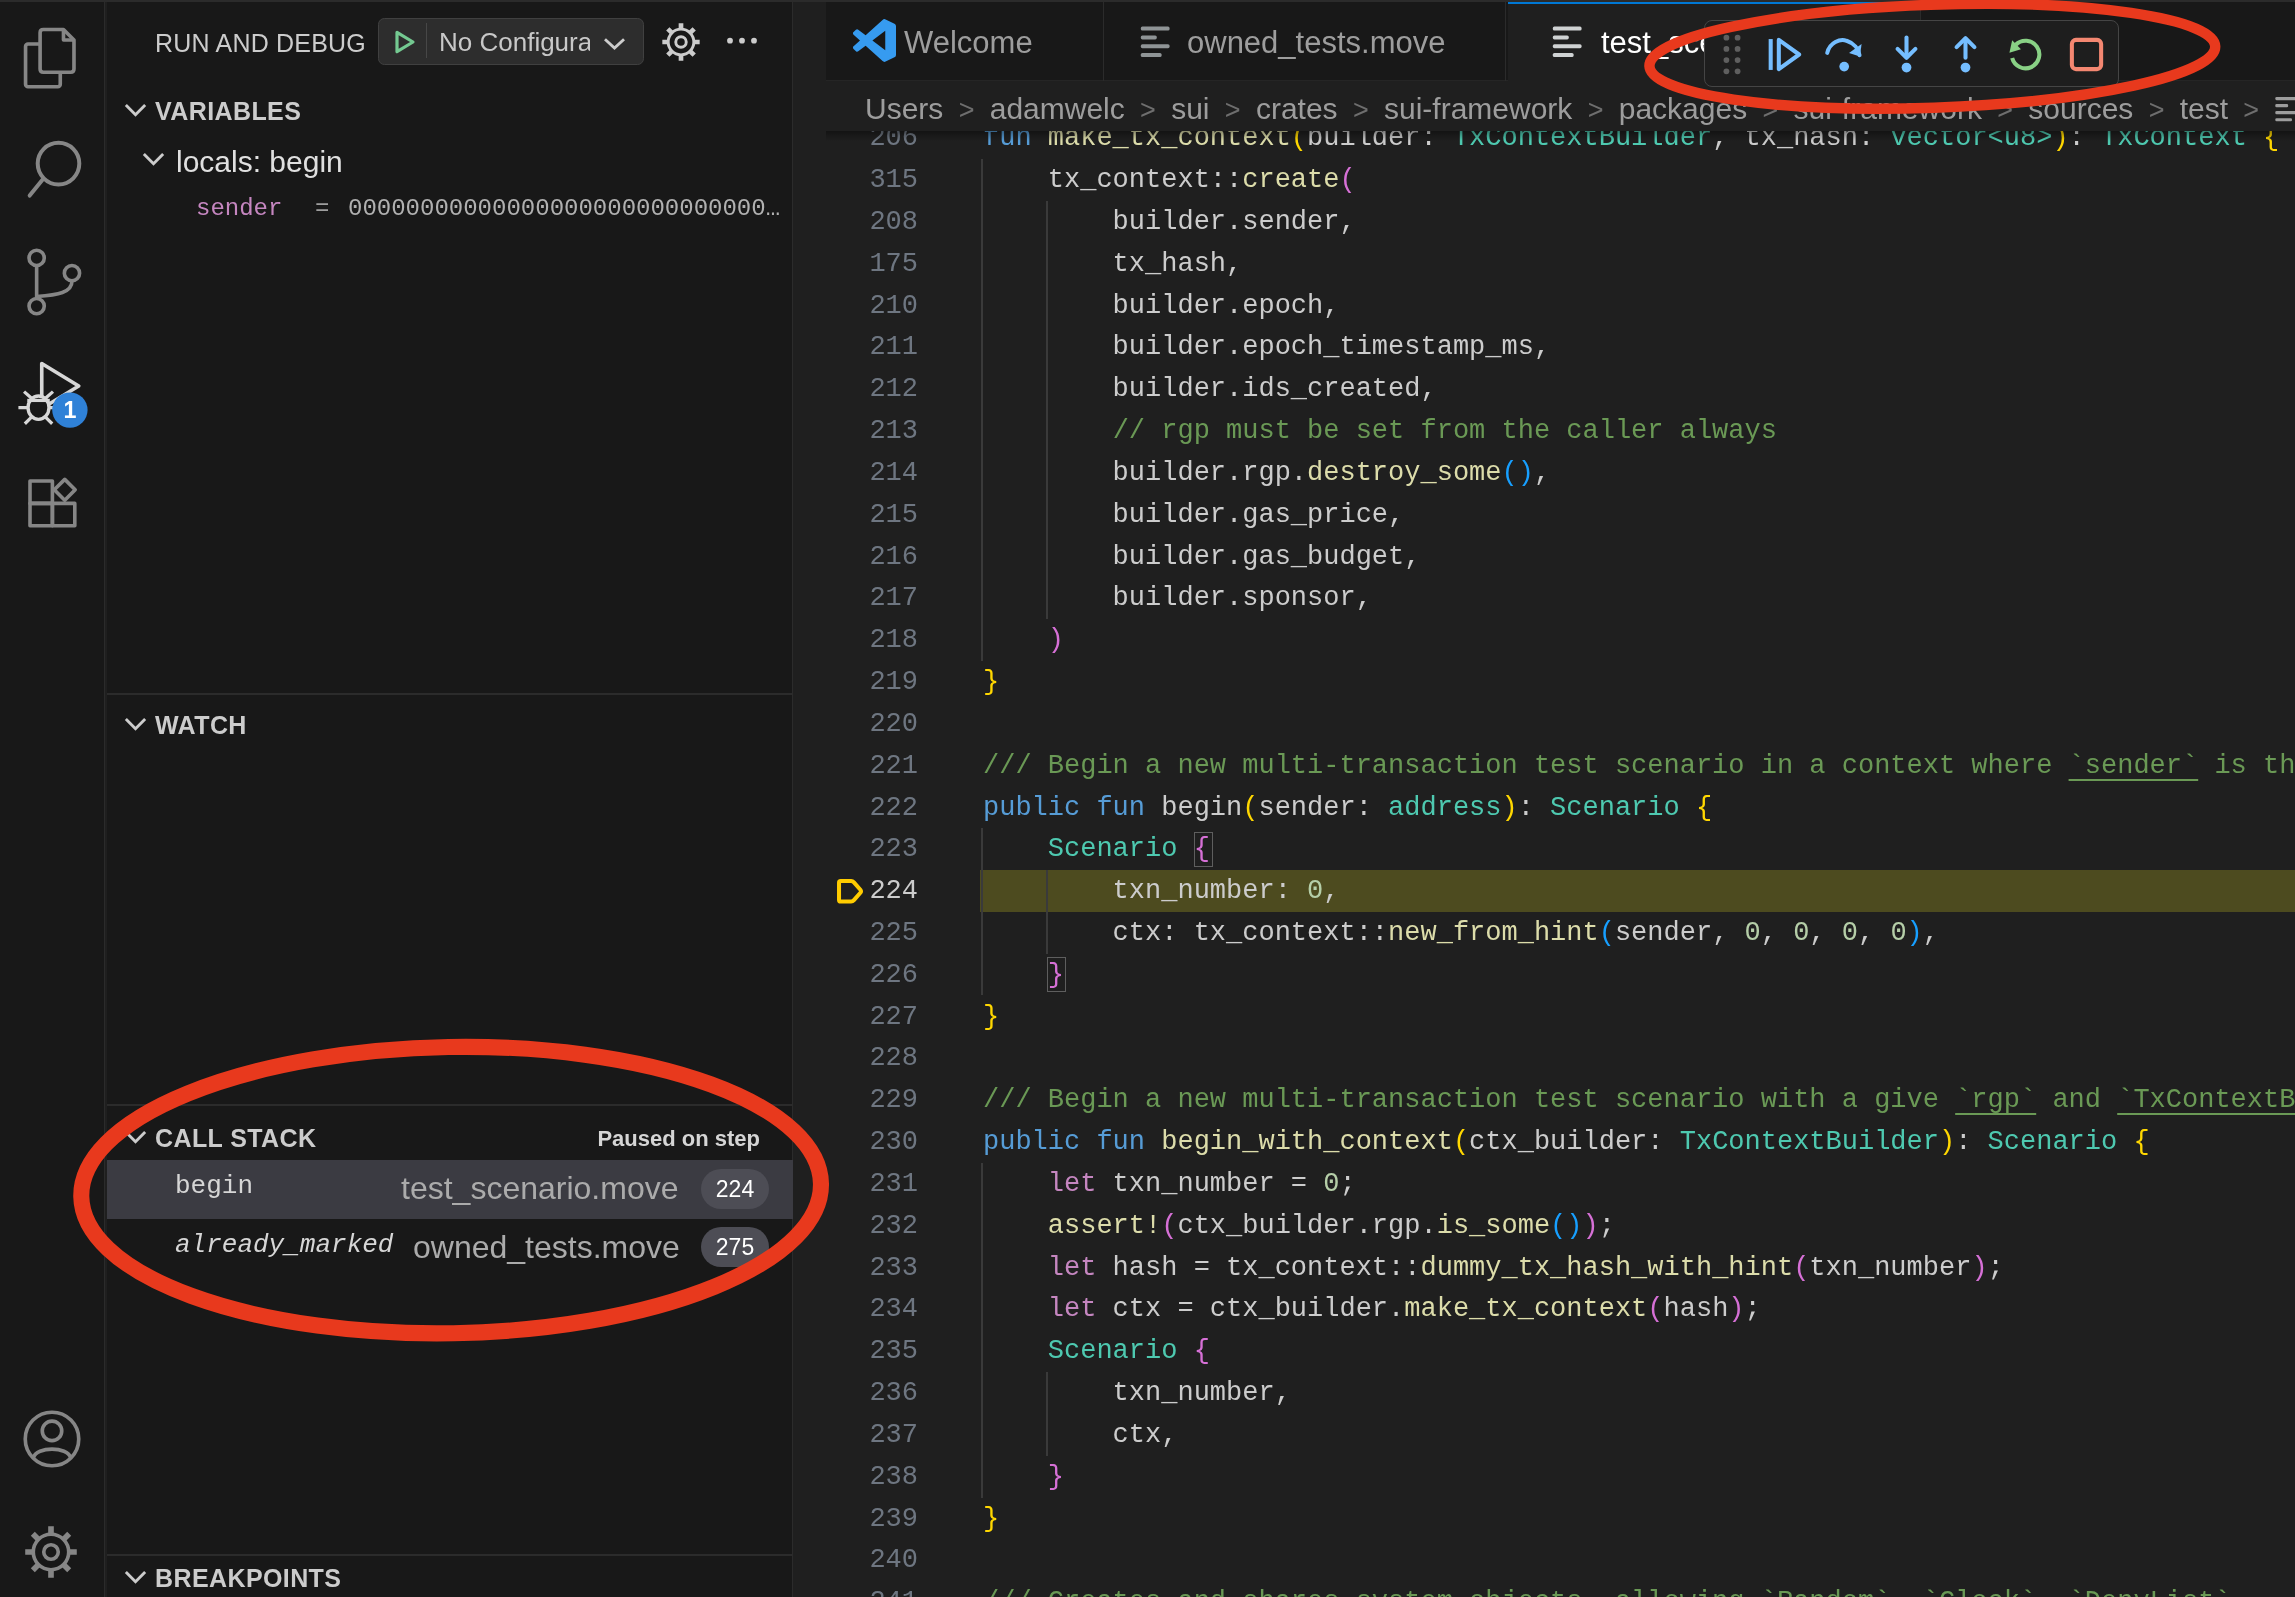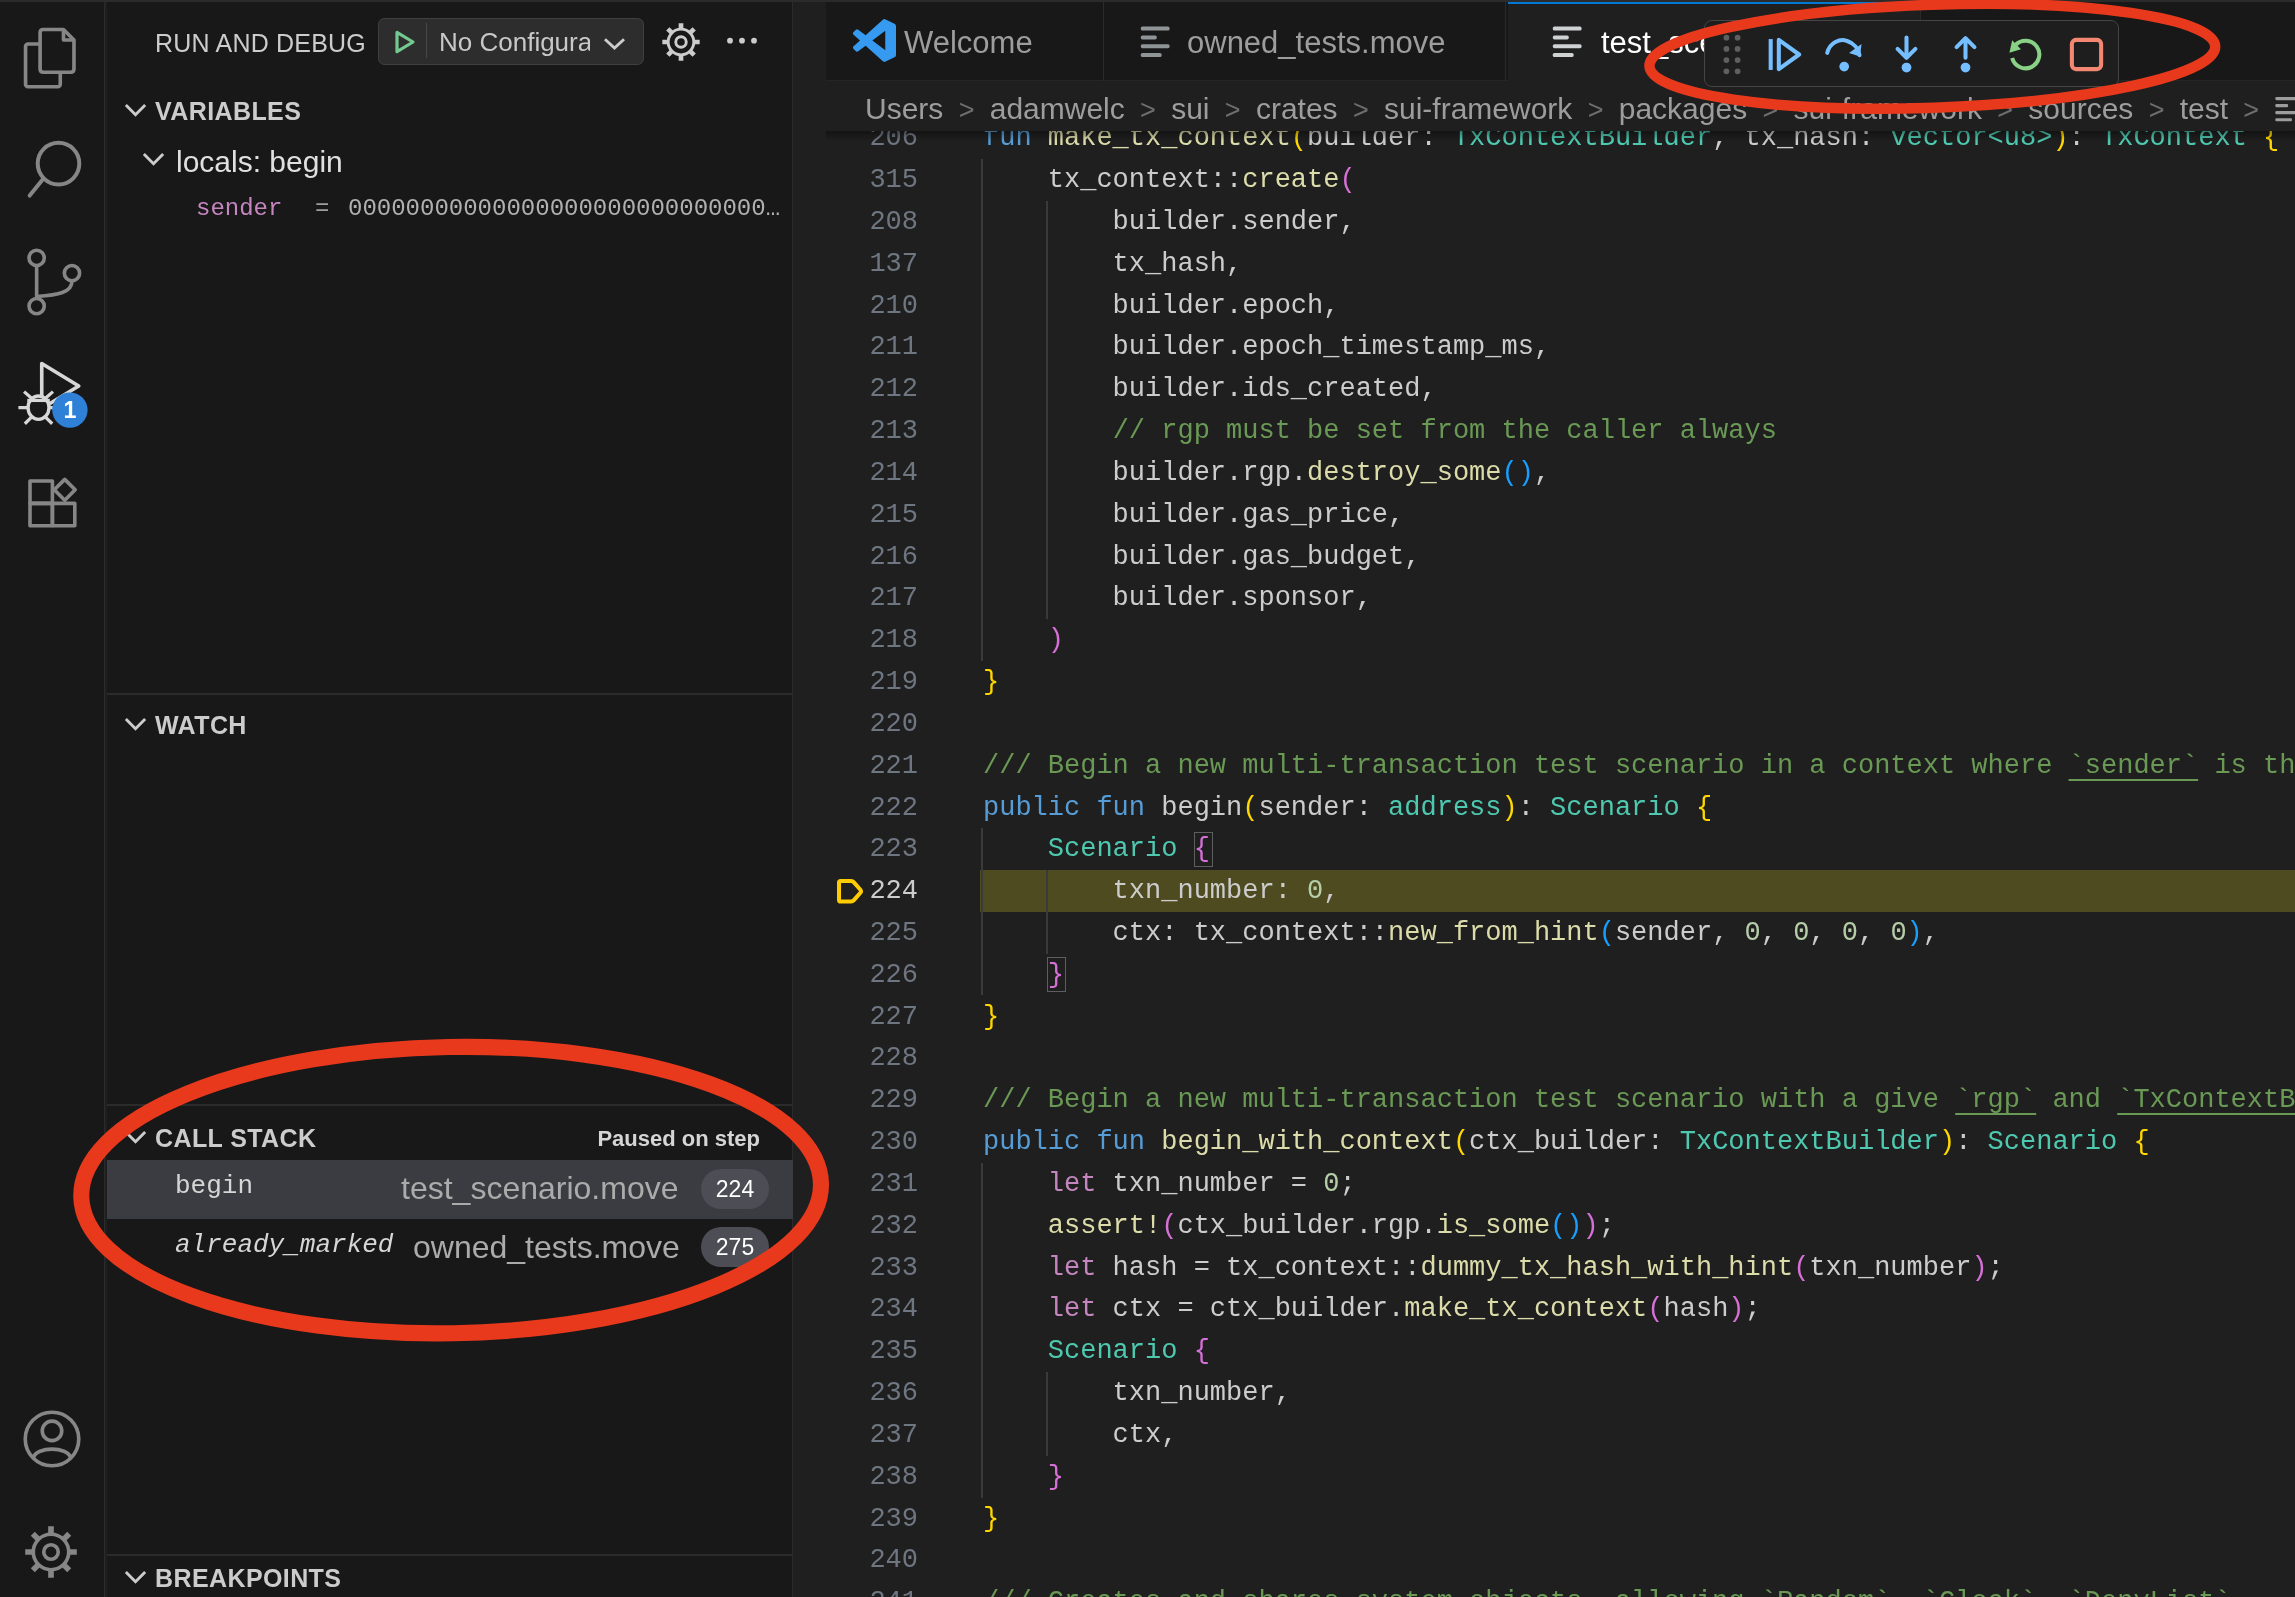--- a/index.html
+++ b/index.html
@@ -260,21 +260,21 @@
     <div class="abs" style="left:368px;top:701px;width:19.3px;height:35px;border:1.6px solid #5e5e5e"></div>
     <div class="abs" style="left:221px;top:826px;width:19.3px;height:35px;border:1.6px solid #5e5e5e"></div>
 
     <svg class="abs" style="left:8.8px;top:746px" width="29" height="29" viewBox="0 0 36 36" fill="none" stroke="#ffcc00" stroke-width="5" stroke-linejoin="round">
       <path d="M7 5 H20 Q22 5 23.5 6.7 L31.5 15.8 Q33 17.7 31.5 19.6 L23.5 28.7 Q22 30.4 20 30.4 H7 Q5 30.4 5 28.4 V7 Q5 5 7 5 Z"></path>
     </svg>
 
     <div class="line" style="top:-13.7px"><span class="ln">206</span><span class="in"></span><span class="b">fun</span> <span class="y">make_tx_context</span><span class="g1">(</span>builder: <span class="t">TxContextBuilder</span>, tx_hash: <span class="t">vector&lt;u8&gt;</span><span class="g1">)</span>: <span class="t">TxContext</span> <span class="g1">{</span></div>
     <div class="line" style="top:28px"><span class="ln">315</span><span class="in"></span>    tx_context::<span class="y">create</span><span class="g2">(</span></div>
     <div class="line" style="top:70px"><span class="ln">208</span><span class="in"></span>        builder.sender,</div>
-    <div class="line" style="top:112px"><span class="ln">137</span><span class="in"></span>        tx_hash,</div>
+    <div class="line" style="top:112px"><span class="ln">175</span><span class="in"></span>        tx_hash,</div>
     <div class="line" style="top:154px"><span class="ln">210</span><span class="in"></span>        builder.epoch,</div>
     <div class="line" style="top:195px"><span class="ln">211</span><span class="in"></span>        builder.epoch_timestamp_ms,</div>
     <div class="line" style="top:237px"><span class="ln">212</span><span class="in"></span>        builder.ids_created,</div>
     <div class="line" style="top:279px"><span class="ln">213</span><span class="in"></span>        <span class="c">// rgp must be set from the caller always</span></div>
     <div class="line" style="top:321px"><span class="ln">214</span><span class="in"></span>        builder.rgp.<span class="y">destroy_some</span><span class="g3">()</span>,</div>
     <div class="line" style="top:363px"><span class="ln">215</span><span class="in"></span>        builder.gas_price,</div>
     <div class="line" style="top:405px"><span class="ln">216</span><span class="in"></span>        builder.gas_budget,</div>
     <div class="line" style="top:446px"><span class="ln">217</span><span class="in"></span>        builder.sponsor,</div>
     <div class="line" style="top:488px"><span class="ln">218</span><span class="in"></span>    <span class="g2">)</span></div>
     <div class="line" style="top:530px"><span class="ln">219</span><span class="in"></span><span class="g1">}</span></div>

